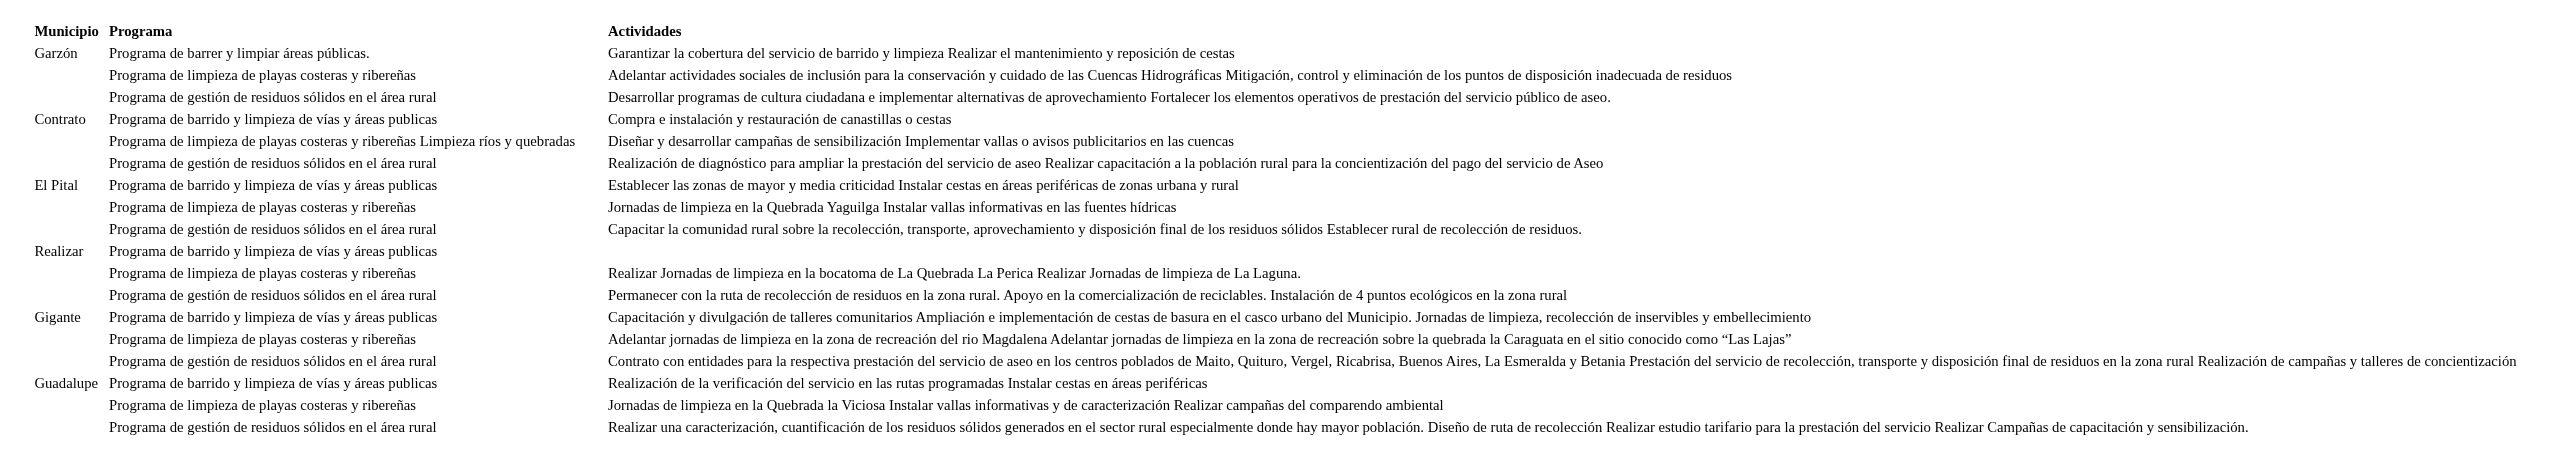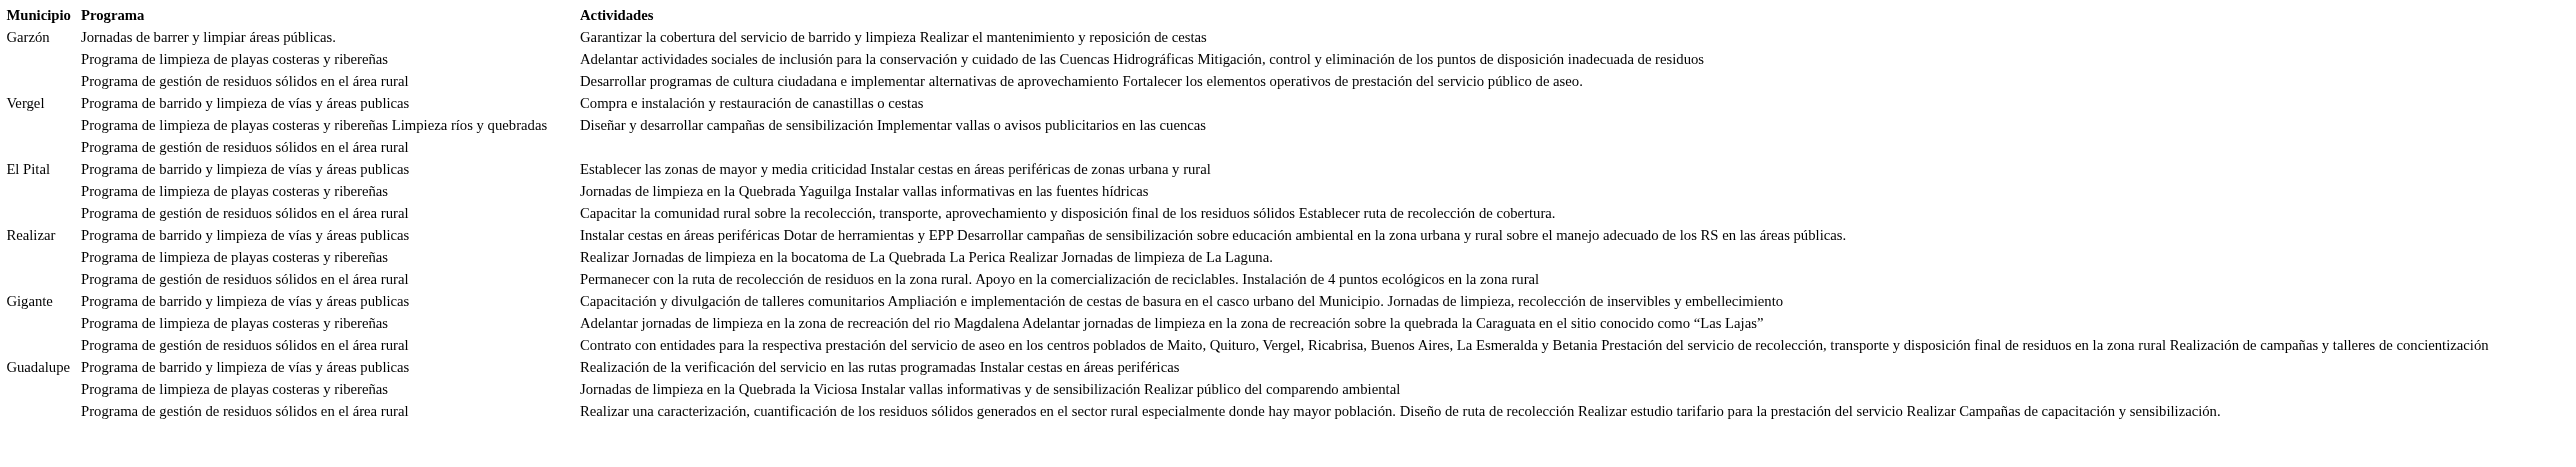--- a/index.html
+++ b/index.html
@@ -23,88 +23,89 @@
       width: 2576px;
     }
     .row {
       position: relative;
       height: 22px;
       line-height: 22px;
       white-space: nowrap;
     }
     .cell {
       position: absolute;
-      top: 0;
+      top: 16px;
       white-space: nowrap;
+      margin-left: 28px;
     }
     .c-mun { left: 6.4px; }
     .c-prog { left: 81px; }
     .c-act { left: 580px; }
     .header .cell {
       font-weight: bold;
     }
   </style>
 </head>
 <body>
 
 <div class="table">
   <div class="row header">
     <span class="cell c-mun">Municipio</span>
     <span class="cell c-prog">Programa</span>
     <span class="cell c-act">Actividades</span>
   </div>
 
   <div class="row">
     <span class="cell c-mun">Garzón</span>
-    <span class="cell c-prog">Jornadas de barrer y limpiar áreas públicas.</span>
+    <span class="cell c-prog">Programa de barrer y limpiar áreas públicas.</span>
     <span class="cell c-act">Garantizar la cobertura del servicio de barrido y limpieza Realizar el mantenimiento y reposición de cestas</span>
   </div>
   <div class="row">
     <span class="cell c-mun"></span>
     <span class="cell c-prog">Programa de limpieza de playas costeras y ribereñas</span>
     <span class="cell c-act">Adelantar actividades sociales de inclusión para la conservación y cuidado de las Cuencas Hidrográficas Mitigación, control y eliminación de los puntos de disposición inadecuada de residuos</span>
   </div>
   <div class="row">
     <span class="cell c-mun"></span>
     <span class="cell c-prog">Programa de gestión de residuos sólidos en el área rural</span>
     <span class="cell c-act">Desarrollar programas de cultura ciudadana e implementar alternativas de aprovechamiento Fortalecer los elementos operativos de prestación del servicio público de aseo.</span>
   </div>
   <div class="row">
-    <span class="cell c-mun">Vergel</span>
+    <span class="cell c-mun">Contrato</span>
     <span class="cell c-prog">Programa de barrido y limpieza de vías y áreas publicas</span>
     <span class="cell c-act">Compra e instalación y restauración de canastillas o cestas</span>
   </div>
   <div class="row">
     <span class="cell c-mun"></span>
     <span class="cell c-prog">Programa de limpieza de playas costeras y ribereñas Limpieza ríos y quebradas</span>
     <span class="cell c-act">Diseñar y desarrollar campañas de sensibilización Implementar vallas o avisos publicitarios en las cuencas</span>
   </div>
   <div class="row">
     <span class="cell c-mun"></span>
     <span class="cell c-prog">Programa de gestión de residuos sólidos en el área rural</span>
+    <span class="cell c-act">Realización de diagnóstico para ampliar la prestación del servicio de aseo Realizar capacitación a la población rural para la concientización del pago del servicio de Aseo</span>
   </div>
   <div class="row">
     <span class="cell c-mun">El Pital</span>
     <span class="cell c-prog">Programa de barrido y limpieza de vías y áreas publicas</span>
     <span class="cell c-act">Establecer las zonas de mayor y media criticidad Instalar cestas en áreas periféricas de zonas urbana y rural</span>
   </div>
   <div class="row">
     <span class="cell c-mun"></span>
     <span class="cell c-prog">Programa de limpieza de playas costeras y ribereñas</span>
     <span class="cell c-act">Jornadas de limpieza en la Quebrada Yaguilga Instalar vallas informativas en las fuentes hídricas</span>
   </div>
   <div class="row">
     <span class="cell c-mun"></span>
     <span class="cell c-prog">Programa de gestión de residuos sólidos en el área rural</span>
-    <span class="cell c-act">Capacitar la comunidad rural sobre la recolección, transporte, aprovechamiento y disposición final de los residuos sólidos Establecer ruta de recolección de cobertura.</span>
+    <span class="cell c-act">Capacitar la comunidad rural sobre la recolección, transporte, aprovechamiento y disposición final de los residuos sólidos Establecer rural de recolección de residuos.</span>
   </div>
   <div class="row">
     <span class="cell c-mun">Realizar</span>
     <span class="cell c-prog">Programa de barrido y limpieza de vías y áreas publicas</span>
-    <span class="cell c-act">Instalar cestas en áreas periféricas Dotar de herramientas y EPP Desarrollar campañas de sensibilización sobre educación ambiental en la zona urbana y rural sobre el manejo adecuado de los RS en las áreas públicas.</span>
   </div>
   <div class="row">
     <span class="cell c-mun"></span>
     <span class="cell c-prog">Programa de limpieza de playas costeras y ribereñas</span>
     <span class="cell c-act">Realizar Jornadas de limpieza en la bocatoma de La Quebrada La Perica Realizar Jornadas de limpieza de La Laguna.</span>
   </div>
   <div class="row">
     <span class="cell c-mun"></span>
     <span class="cell c-prog">Programa de gestión de residuos sólidos en el área rural</span>
     <span class="cell c-act">Permanecer con la ruta de recolección de residuos en la zona rural. Apoyo en la comercialización de reciclables. Instalación de 4 puntos ecológicos en la zona rural</span>
@@ -125,21 +126,21 @@
     <span class="cell c-act">Contrato con entidades para la respectiva prestación del servicio de aseo en los centros poblados de Maito, Quituro, Vergel, Ricabrisa, Buenos Aires, La Esmeralda y Betania Prestación del servicio de recolección, transporte y disposición final de residuos en la zona rural Realización de campañas y talleres de concientización</span>
   </div>
   <div class="row">
     <span class="cell c-mun">Guadalupe</span>
     <span class="cell c-prog">Programa de barrido y limpieza de vías y áreas publicas</span>
     <span class="cell c-act">Realización de la verificación del servicio en las rutas programadas Instalar cestas en áreas periféricas</span>
   </div>
   <div class="row">
     <span class="cell c-mun"></span>
     <span class="cell c-prog">Programa de limpieza de playas costeras y ribereñas</span>
-    <span class="cell c-act">Jornadas de limpieza en la Quebrada la Viciosa Instalar vallas informativas y de sensibilización Realizar público del comparendo ambiental</span>
+    <span class="cell c-act">Jornadas de limpieza en la Quebrada la Viciosa Instalar vallas informativas y de caracterización Realizar campañas del comparendo ambiental</span>
   </div>
   <div class="row">
     <span class="cell c-mun"></span>
     <span class="cell c-prog">Programa de gestión de residuos sólidos en el área rural</span>
     <span class="cell c-act">Realizar una caracterización, cuantificación de los residuos sólidos generados en el sector rural especialmente donde hay mayor población. Diseño de ruta de recolección Realizar estudio tarifario para la prestación del servicio Realizar Campañas de capacitación y sensibilización.</span>
   </div>
 </div>
 
 
 </body></html>

